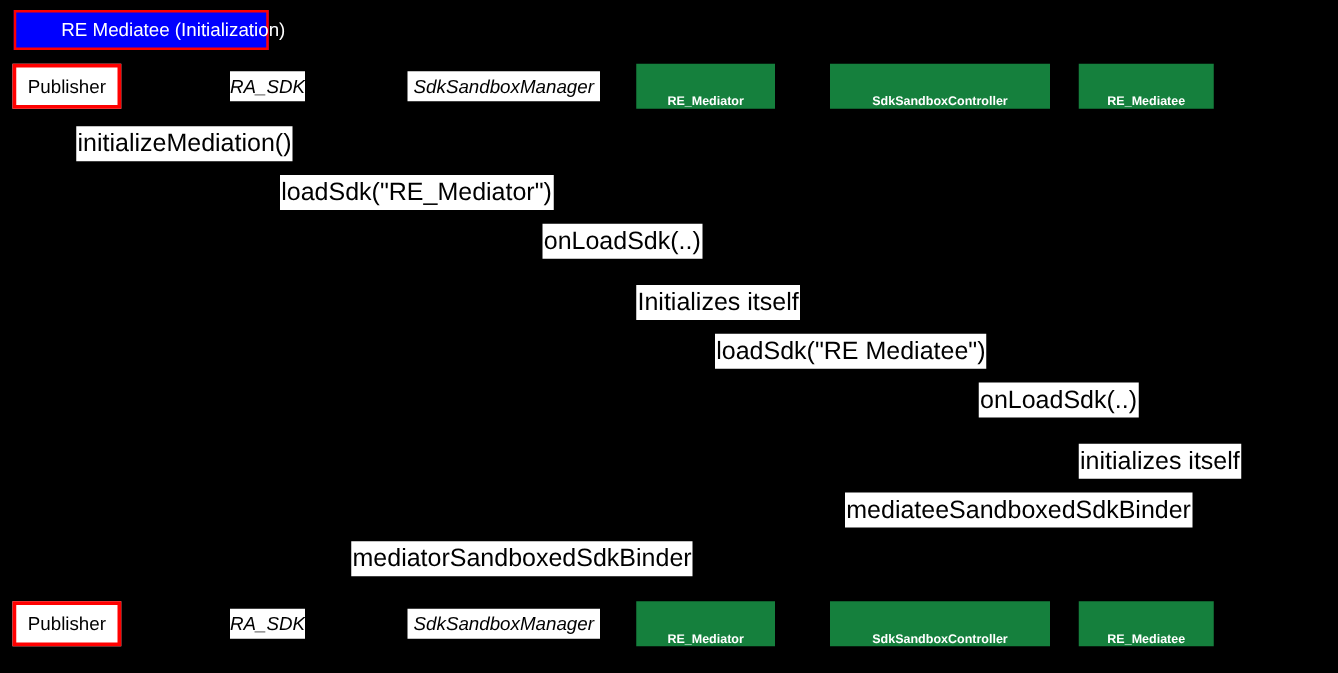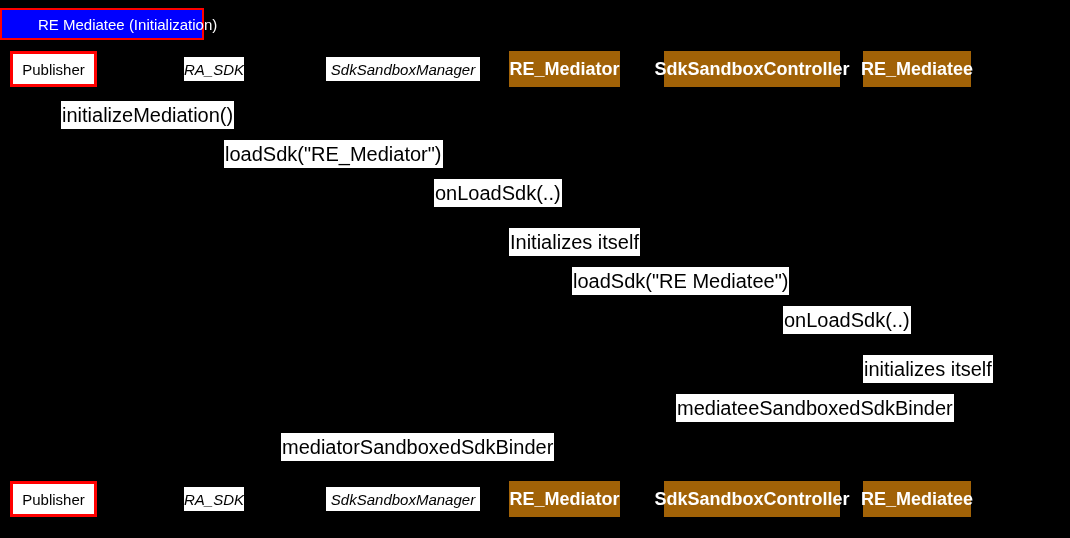--- a/index.html
+++ b/index.html
@@ -36,24 +36,25 @@
   .participant {
     position: absolute;
     box-sizing: border-box;
     display: flex;
     align-items: center;
     justify-content: center;
     white-space: nowrap;
     line-height: 1;
   }
   .participant.blue {
-    background: #a16207;
+    background: #15803d;
     color: #ffffff;
-    font-size: 18px;
+    font-size: 10px;
     font-weight: bold;
+    align-items: flex-end;
   }
   .participant.plain {
     background: #ffffff;
     color: #000000;
     font-size: 15px;
     font-style: italic;
   }
   .participant.boxed {
     background: #ffffff;
     color: #000000;
@@ -84,21 +85,21 @@
     line-height: 1.42;
     white-space: nowrap;
     padding: 0 1px;
   }
 </style>
 </head>
 <body>
 
 <div id="diagram">
 
-  <div class="title-badge" id="title-badge" style="left:0; top:8px; width:204px; height:32px;padding-left:36px;">
+  <div class="title-badge" id="title-badge" style="left:11px; top:8px; width:204px; height:32px;padding-left:36px;">
     <span>RE Mediatee (Initialization)</span>
   </div>
 
   <div id="lifelines-layer">
       <div class="lifeline" style="left: 53px; top: 88px; height: 393px;"></div>
       <div class="lifeline" style="left: 214px; top: 82px; height: 405px;"></div>
       <div class="lifeline" style="left: 403px; top: 82px; height: 405px;"></div>
       <div class="lifeline" style="left: 564px; top: 88px; height: 393px;"></div>
       <div class="lifeline" style="left: 752px; top: 88px; height: 393px;"></div>
       <div class="lifeline" style="left: 917px; top: 88px; height: 393px;"></div>

